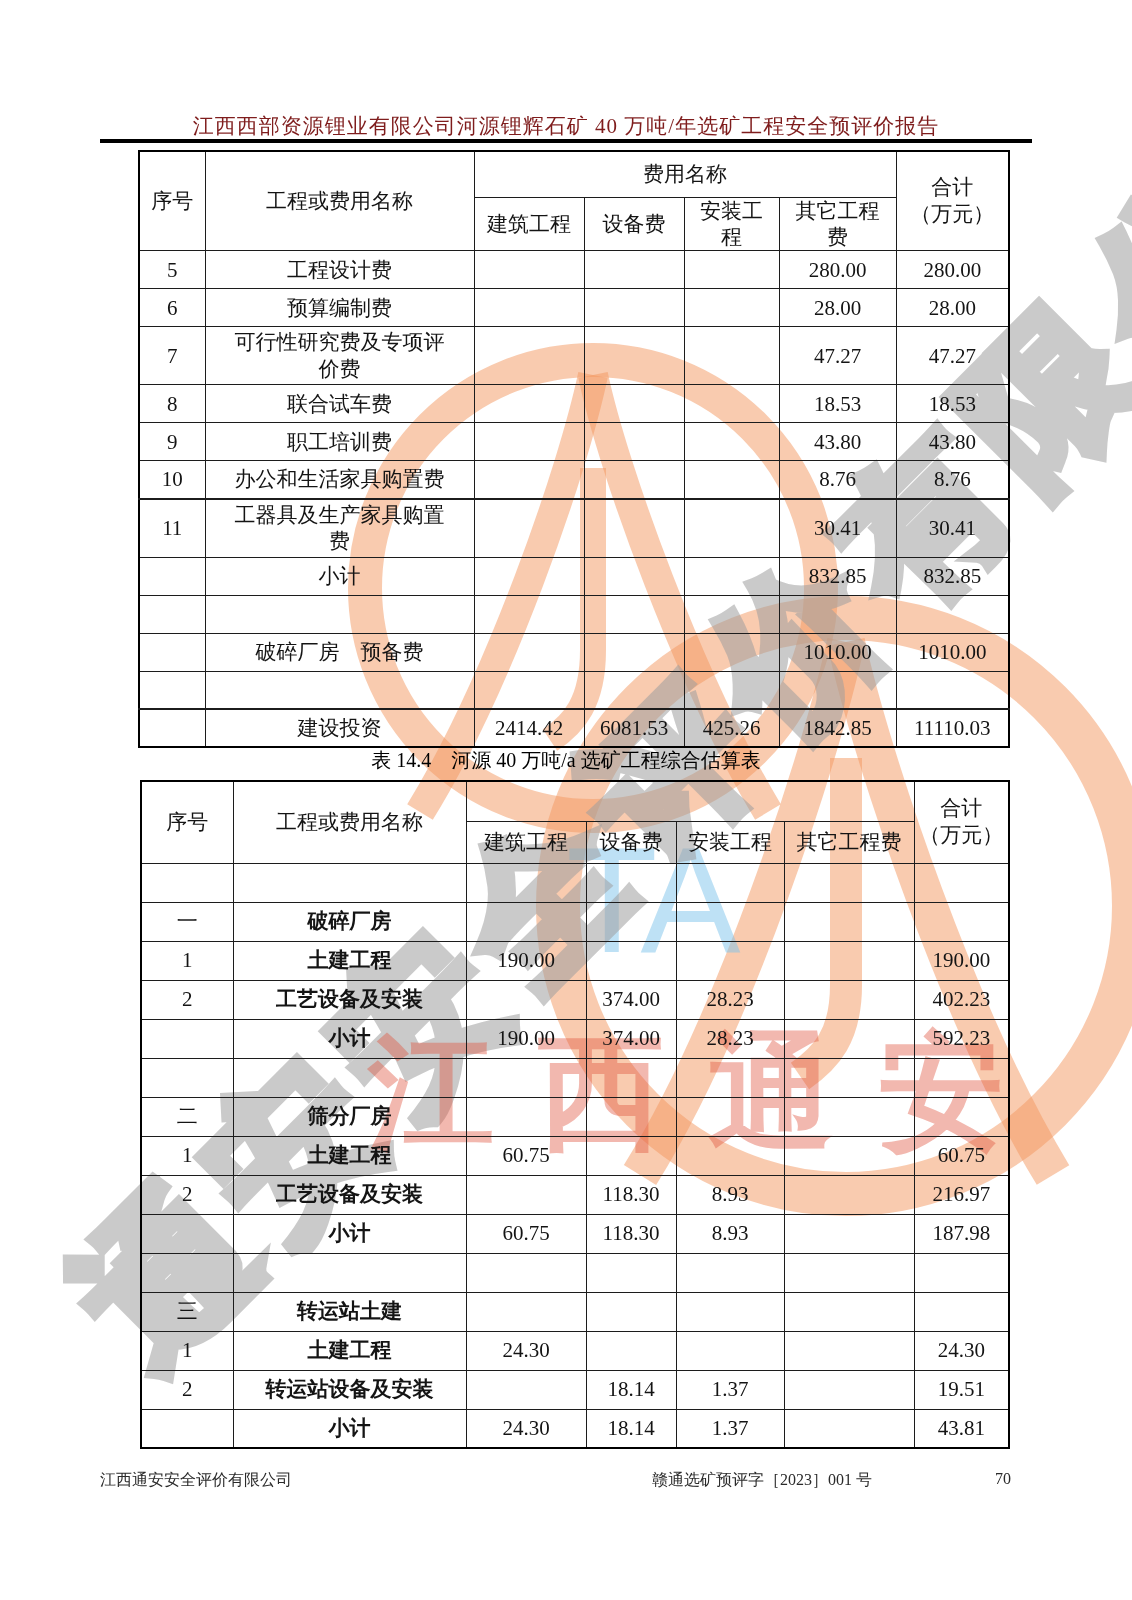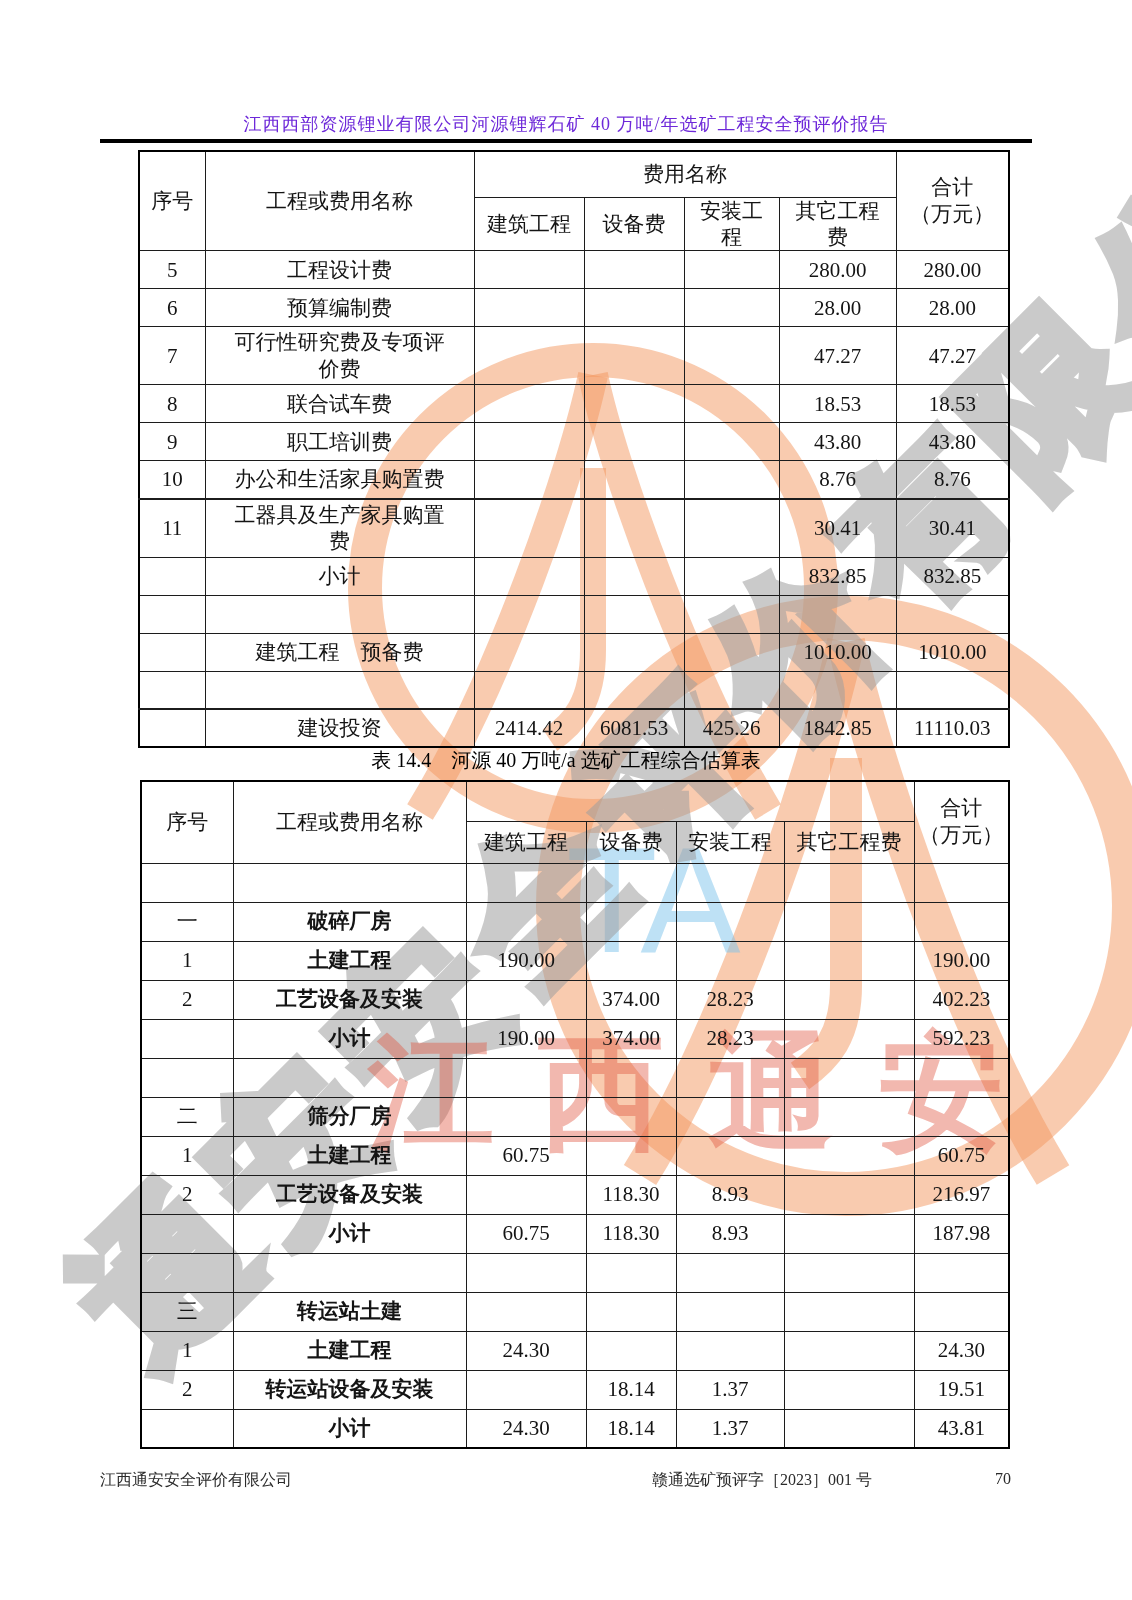--- a/index.html
+++ b/index.html
@@ -3,21 +3,21 @@
 <meta charset="utf-8">
 <style>
   html,body{margin:0;padding:0;background:#ffffff;}
   .page{position:relative;width:1132px;height:1600px;background:#fff;overflow:hidden;
         font-family:"Liberation Serif","DejaVu Serif",serif;color:#141414;}
   .layer{position:absolute;inset:0;}
   .wm{z-index:0;pointer-events:none;}
   .fg{z-index:1;}
 
   .doc-header-title{position:absolute;left:100px;top:112px;width:932px;text-align:center;
-        font-size:18px;letter-spacing:1px;color:#6d28d9;}
+        font-size:21px;letter-spacing:1px;color:#7f1d1d;}
   .doc-header-rule{position:absolute;left:100px;top:139px;width:932px;height:4px;background:#000;}
 
   table{border-collapse:collapse;table-layout:fixed;position:absolute;background:transparent;
         border:2px solid #000;}
   th,td{border:1px solid #1c1c1c;font-weight:normal;font-size:21px;text-align:center;
         vertical-align:middle;padding:2px 4px;line-height:1.26;overflow:hidden;
         word-break:break-all;}
   .t1{left:138px;top:150px;width:870px;}
   .t1 tbody tr{height:38px;}
   .t1 thead tr.h1{height:46px;}
@@ -181,21 +181,21 @@
             <td></td>
             <td></td>
             <td></td>
             <td></td>
             <td></td>
             <td></td>
             <td></td>
           </tr>
           <tr>
             <td></td>
-            <td>建筑工程　预备费</td>
+            <td>破碎厂房　预备费</td>
             <td></td>
             <td></td>
             <td></td>
             <td>1010.00</td>
             <td>1010.00</td>
           </tr>
           <tr>
             <td></td>
             <td></td>
             <td></td>

